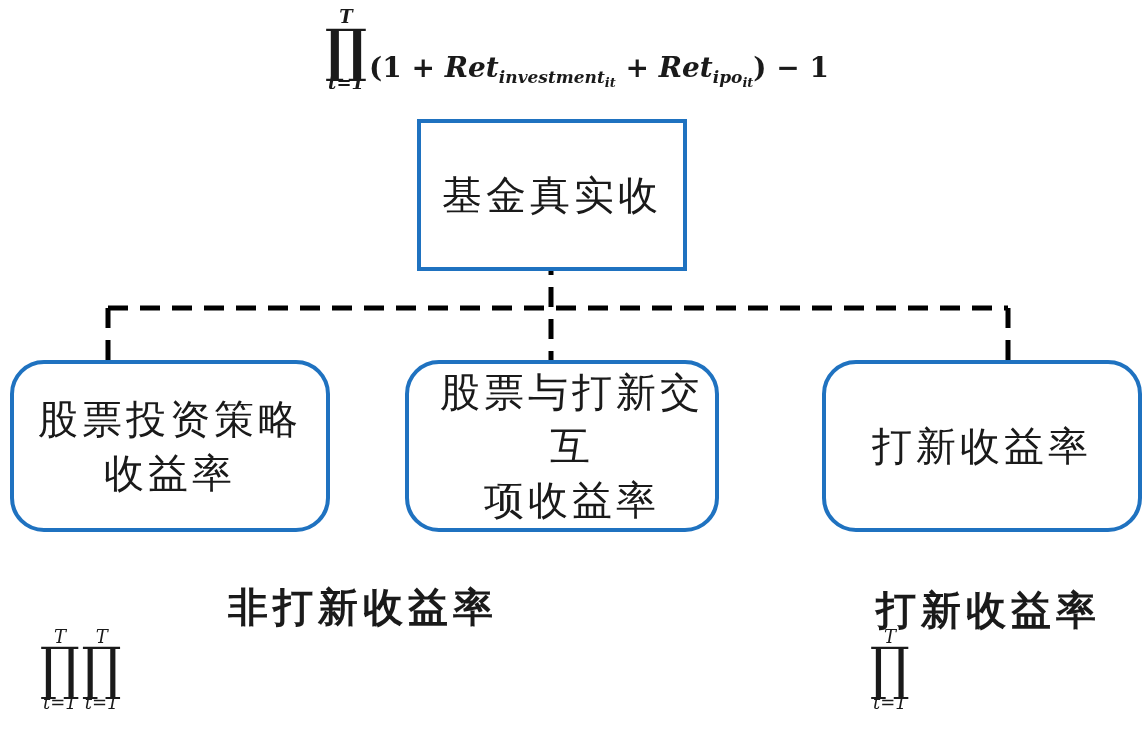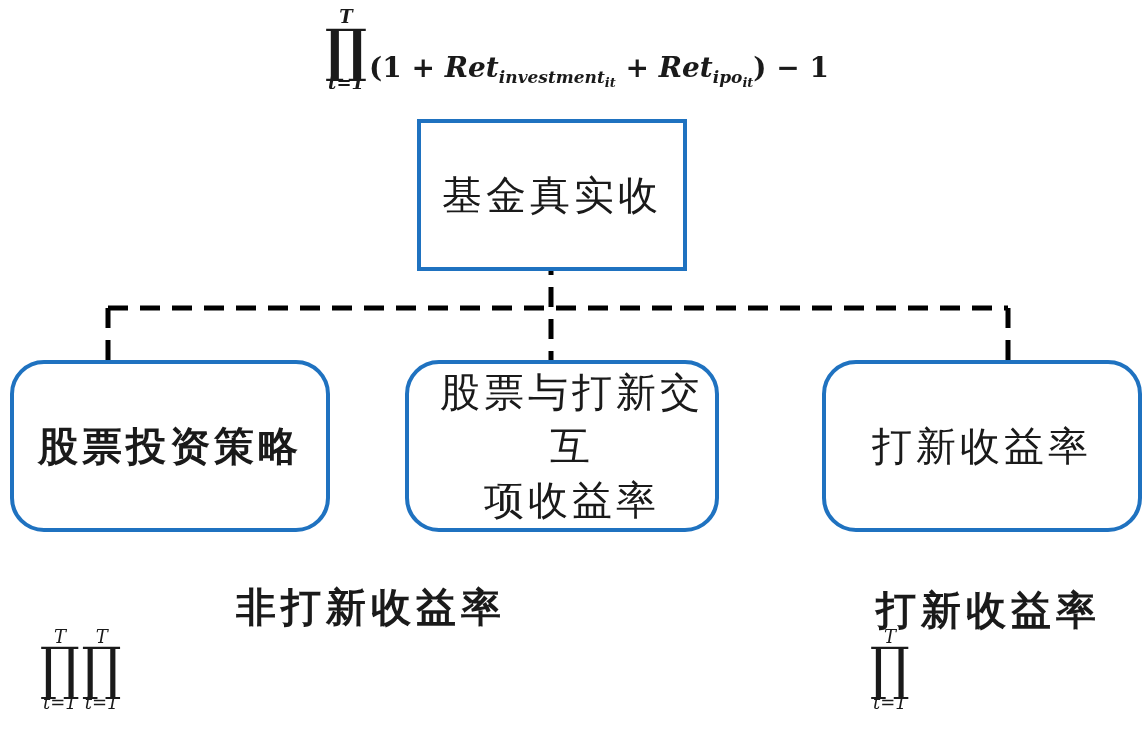--- a/index.html
+++ b/index.html
@@ -47,40 +47,41 @@
     <span>(1 + </span><i>Ret</i><sub><span>investment</span><sub>it</sub></sub><span> + </span><i>Ret</i><sub><span>ipo</span><sub>it</sub></sub><span>) − 1</span>
   </span>
 </div>
 
 <div class="box" style="left:417px; top:103px; width:270px; height:152px;margin-top:16px;">
   <div>
     <span>基金真实收</span>
   </div>
 </div>
 
-<div class="box rounded" style="left:10px; top:360px; width:320px; height:172px;font-weight:bold;">
+<div class="box rounded" style="left:10px; top:360px; width:320px; height:172px;">
   <div>
     <span>股票投资策略</span>
+    <span>收益率</span>
   </div>
 </div>
 
 <div class="box rounded" style="left:405px; top:360px; width:314px; height:172px;padding-left:20px;">
   <div>
     <span>股票与打新交互</span>
     <span>项收益率</span>
   </div>
 </div>
 
 <div class="box rounded" style="left:822px; top:360px; width:320px; height:172px;">
   <div>
     <span>打新收益率</span>
   </div>
 </div>
 
-<div class="label" style="left:236px; top:580px;">非打新收益率</div>
+<div class="label" style="left:228px; top:580px;">非打新收益率</div>
 
 <div class="formula" style="left:40px; top:628px;">
   <span class="prod">
     <span class="sup">T</span>
     <span class="sym">∏</span>
     <span class="sub">t=1</span>
   </span>
   <span class="prod">
     <span class="sup">T</span>
     <span class="sym">∏</span>

